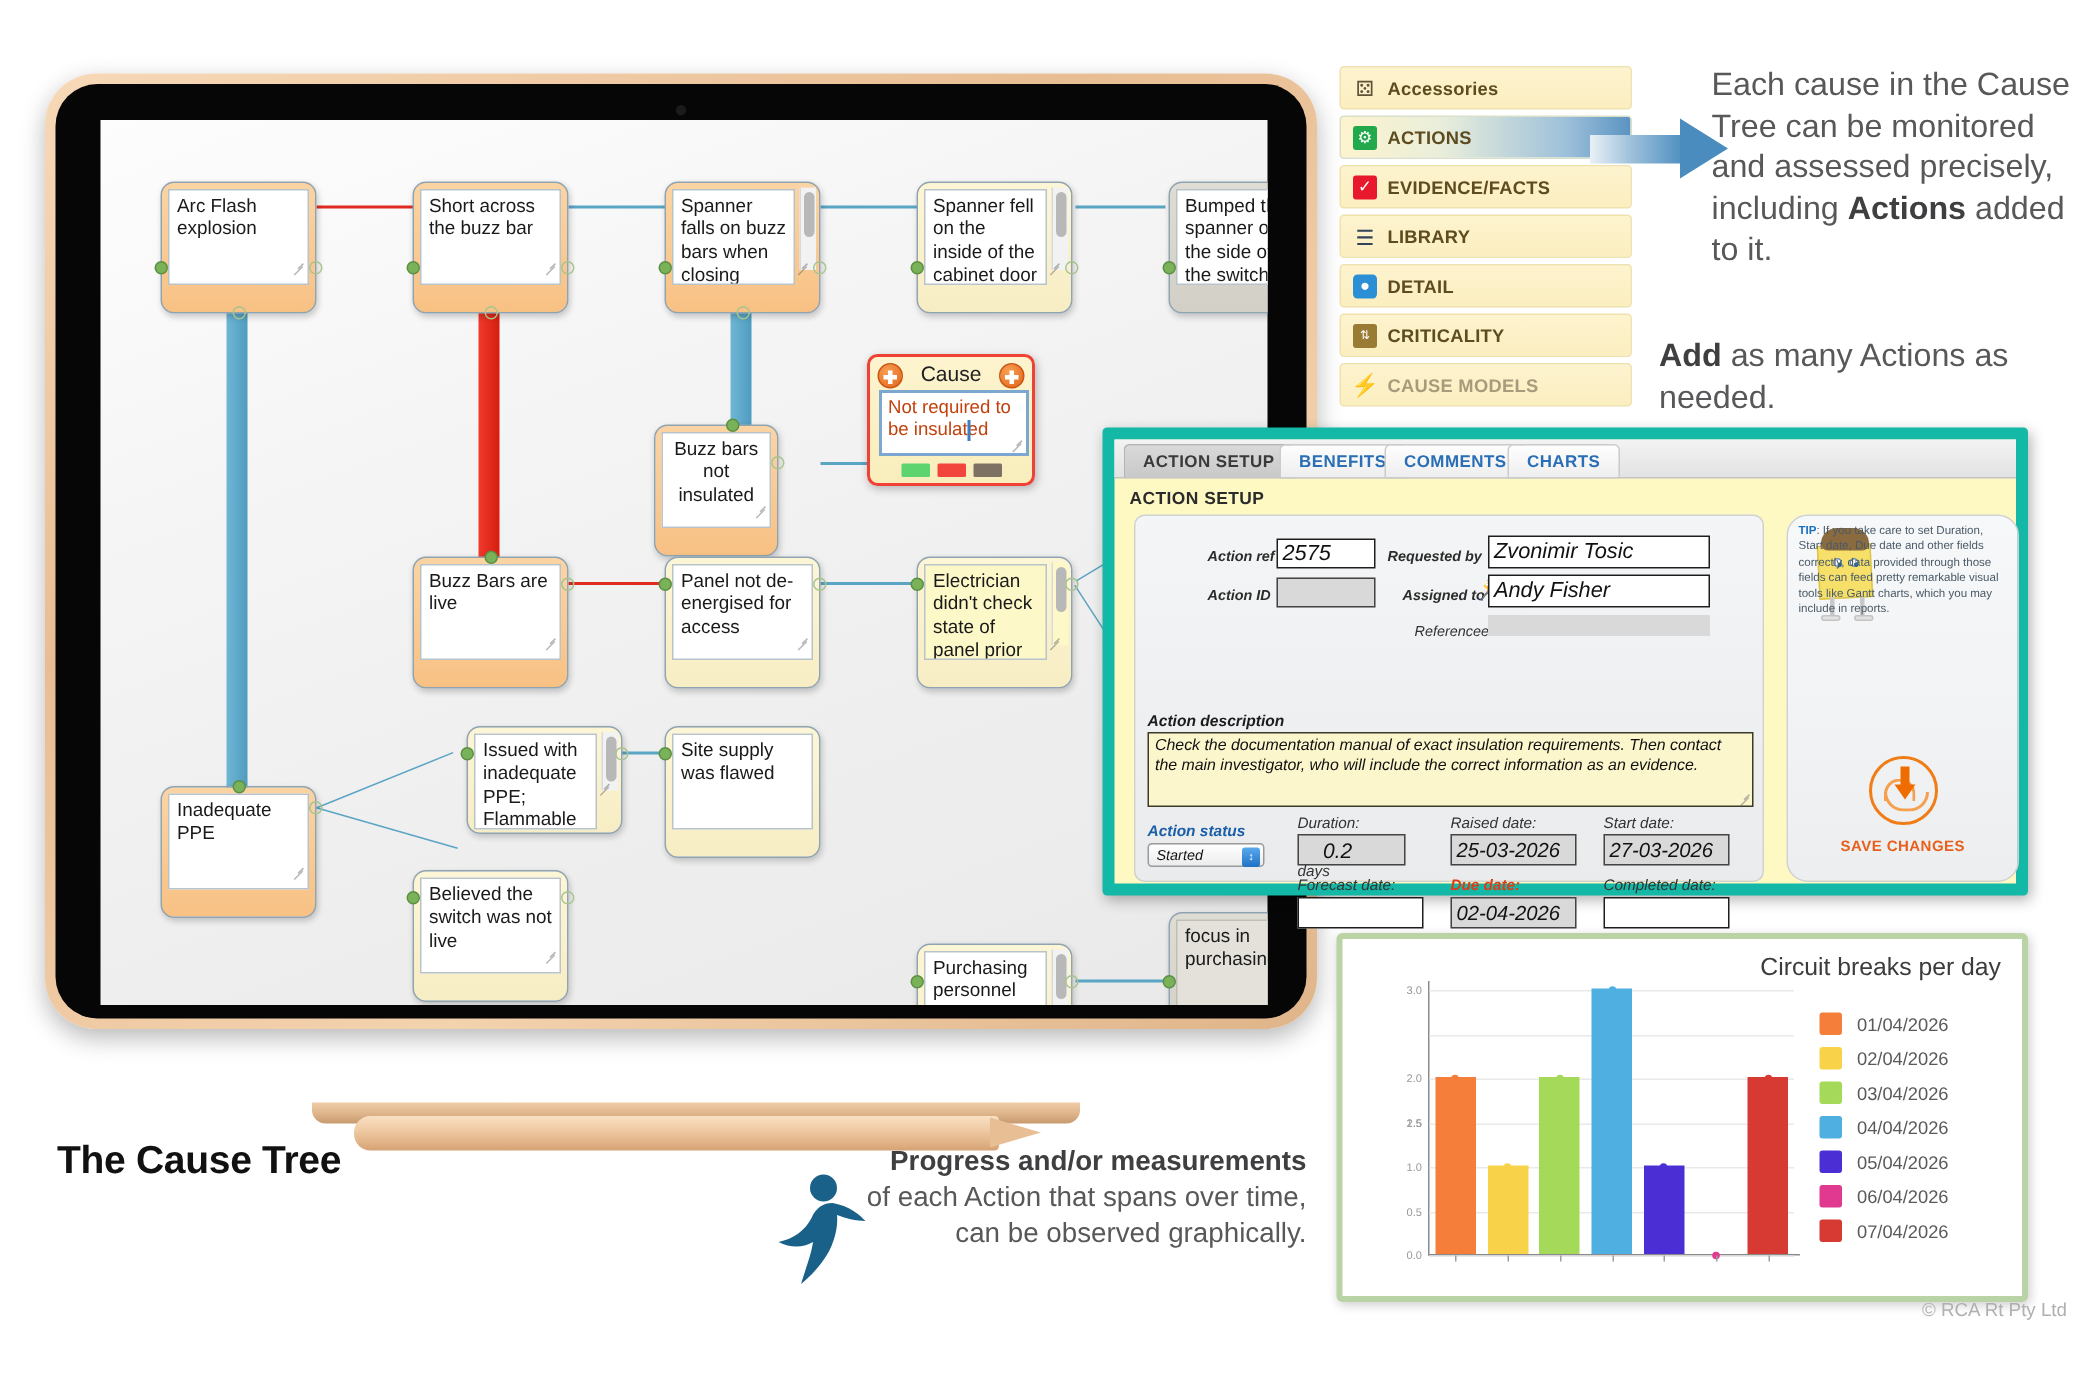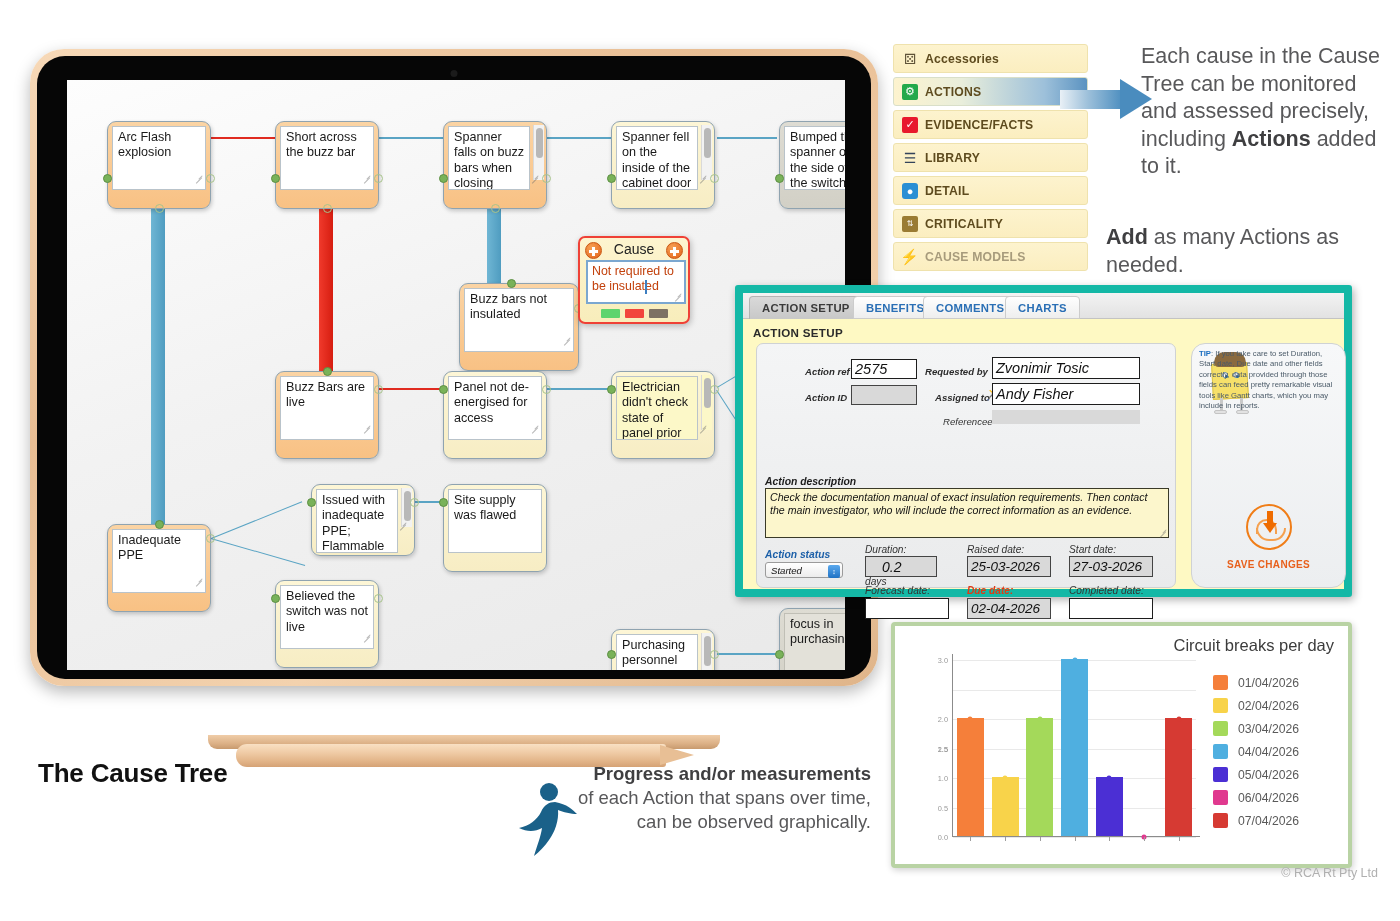--- a/index.html
+++ b/index.html
@@ -322,21 +322,21 @@
       <div class="port in" style="left:-5px;top:52px;"></div>
       <div class="port out" style="right:-5px;top:52px;"></div>
     </div>
 
     <div class="node grey" style="left:712px;top:41px;width:104px;height:88px;">
       <div class="node-text" style="height:64px;right:16px;">Bumped the spanner on the side of the switch cabinet</div>
 
       <div class="port in" style="left:-5px;top:52px;"></div>
     </div>
 
-    <div class="node orange" style="left:392px;top:203px;width:120px;height:88px;">
+    <div class="node orange" style="left:369px;top:203px;width:83px;height:88px;text-align:center;">
       <div class="node-text" style="height:64px;">Buzz bars not insulated</div>
       <div class="resize-grip" style="right:7px;bottom:25px;"></div>
       <div class="port in" style="left:47px;top:-5px;"></div>
       <div class="port out" style="right:-5px;top:20px;"></div>
     </div>
 
     <div class="node orange" style="left:208px;top:291px;width:104px;height:88px;">
       <div class="node-text" style="height:64px;">Buzz Bars are live</div>
       <div class="resize-grip" style="right:7px;bottom:25px;"></div>
       <div class="port in" style="left:47px;top:-5px;"></div>

